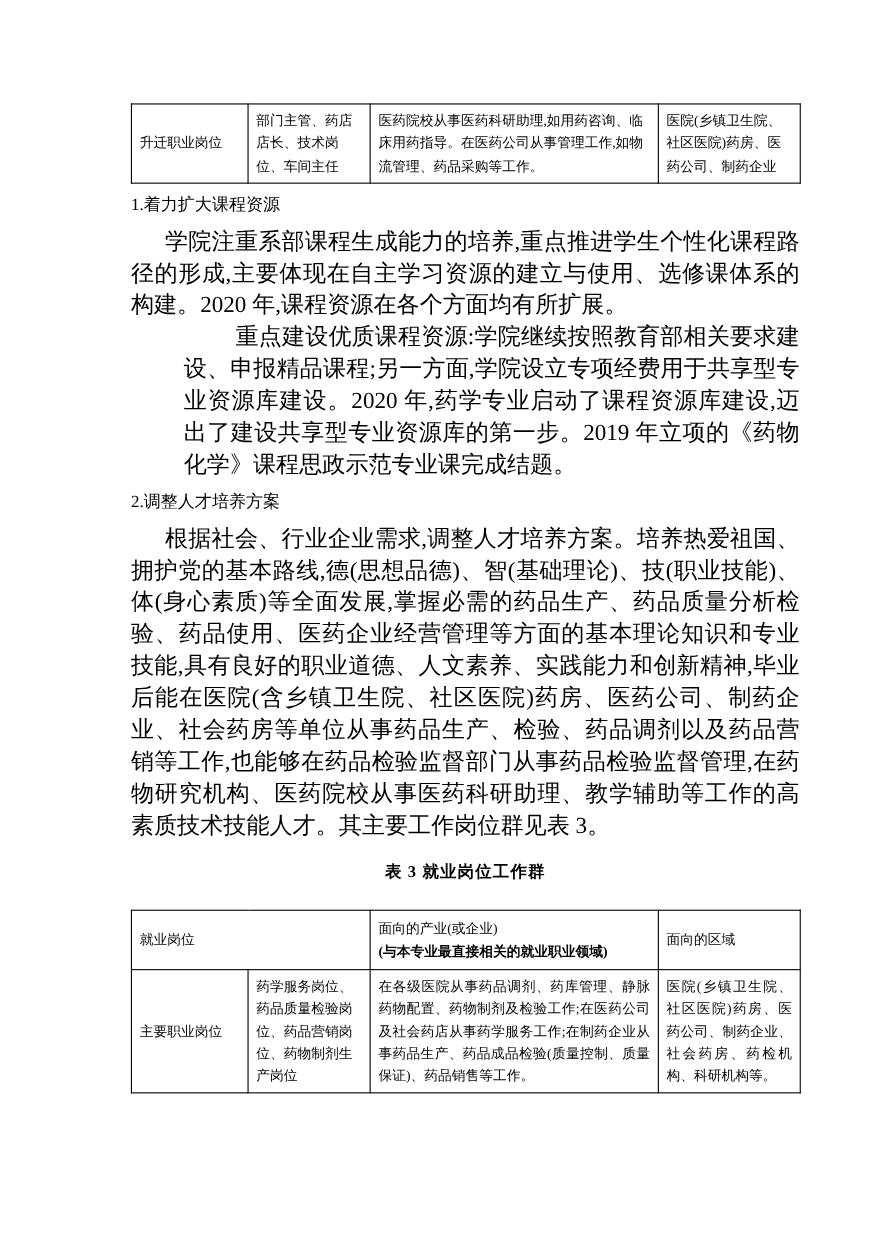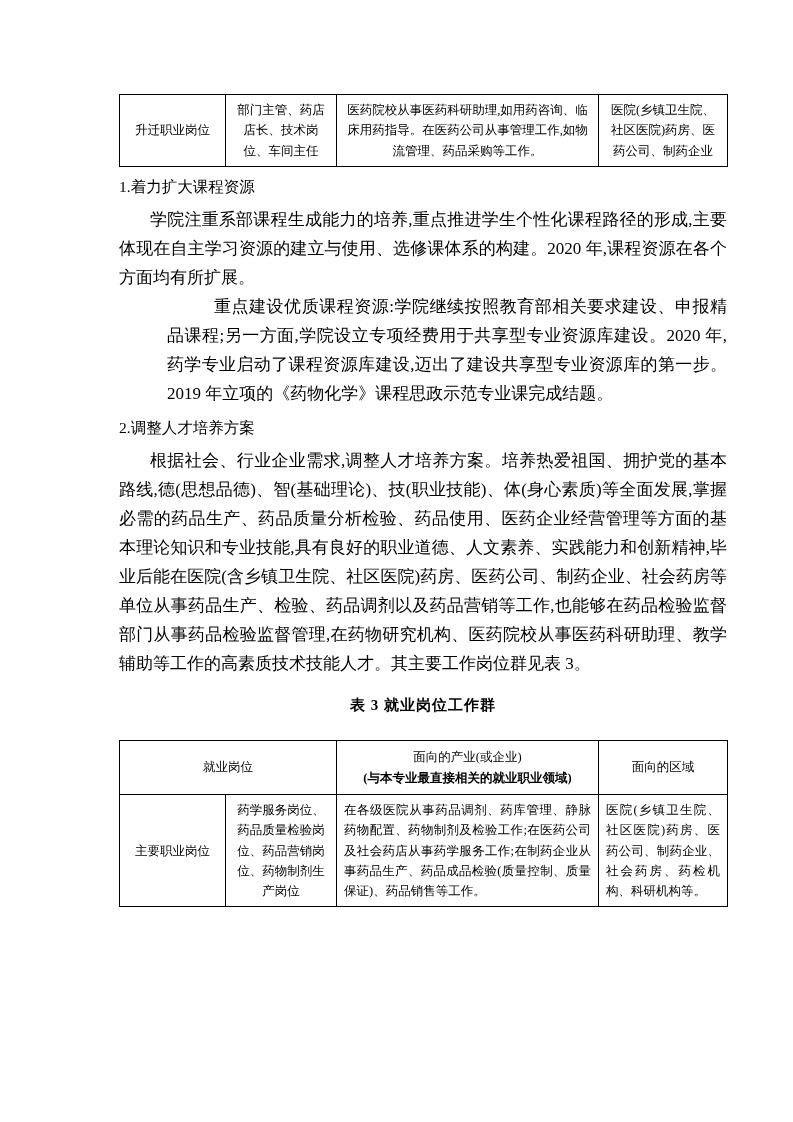--- a/index.html
+++ b/index.html
@@ -21,21 +21,20 @@
     border-collapse: collapse;
     table-layout: fixed;
     width: 608px;
   }
   table.doc-table td {
     border: 1px solid #000;
     font-size: 12.5px;
     line-height: 1.62;
     padding: 5px 7px;
     vertical-align: middle;
-    text-align: center;
   }
   table.doc-table td.justify {
     text-align: justify;
     text-justify: inter-ideograph;
   }
   .top-table td { height: 72px; }
   .jobs-table .hdr td { height: 54px; }
   .jobs-table .body-row td { height: 112px; }
   .hdr-line2 { font-weight: bold; }
   
@@ -45,21 +44,21 @@
     line-height: 26px;
     margin: 15px 0 8px 0;
   }
   h3.sub-heading {
     font-size: 15.5px;
     font-weight: 400;
     line-height: 24px;
     margin: 8px 0 6px 0;
   }
   p.body-text {
-    font-size: 17px;
+    font-size: 21px;
     line-height: 29px;
     text-align: justify;
     text-justify: inter-ideograph;
     text-indent: 31px;
     margin: 0;
   }
   p.indent-wide { text-indent: 47px; margin-left: 48px; }
   .table-caption {
     font-size: 15px;
     font-weight: bold;

